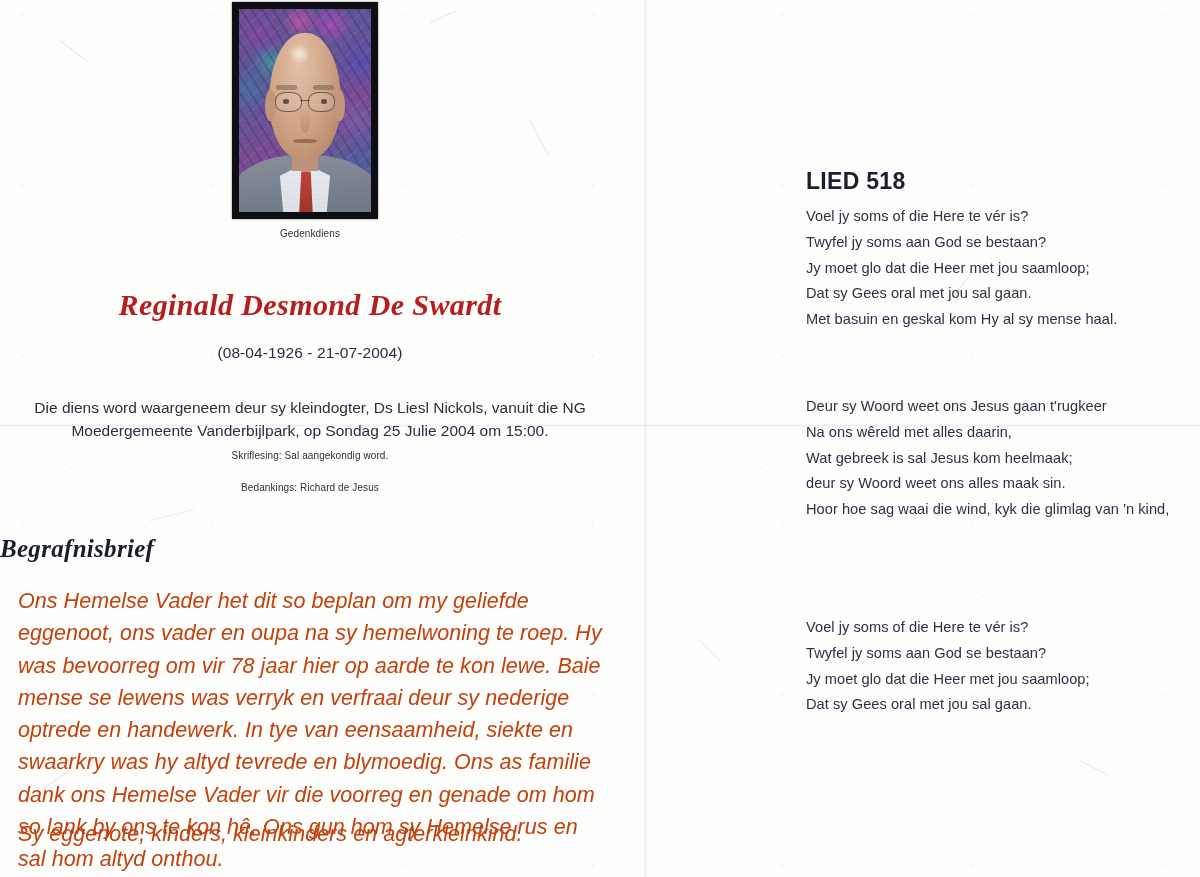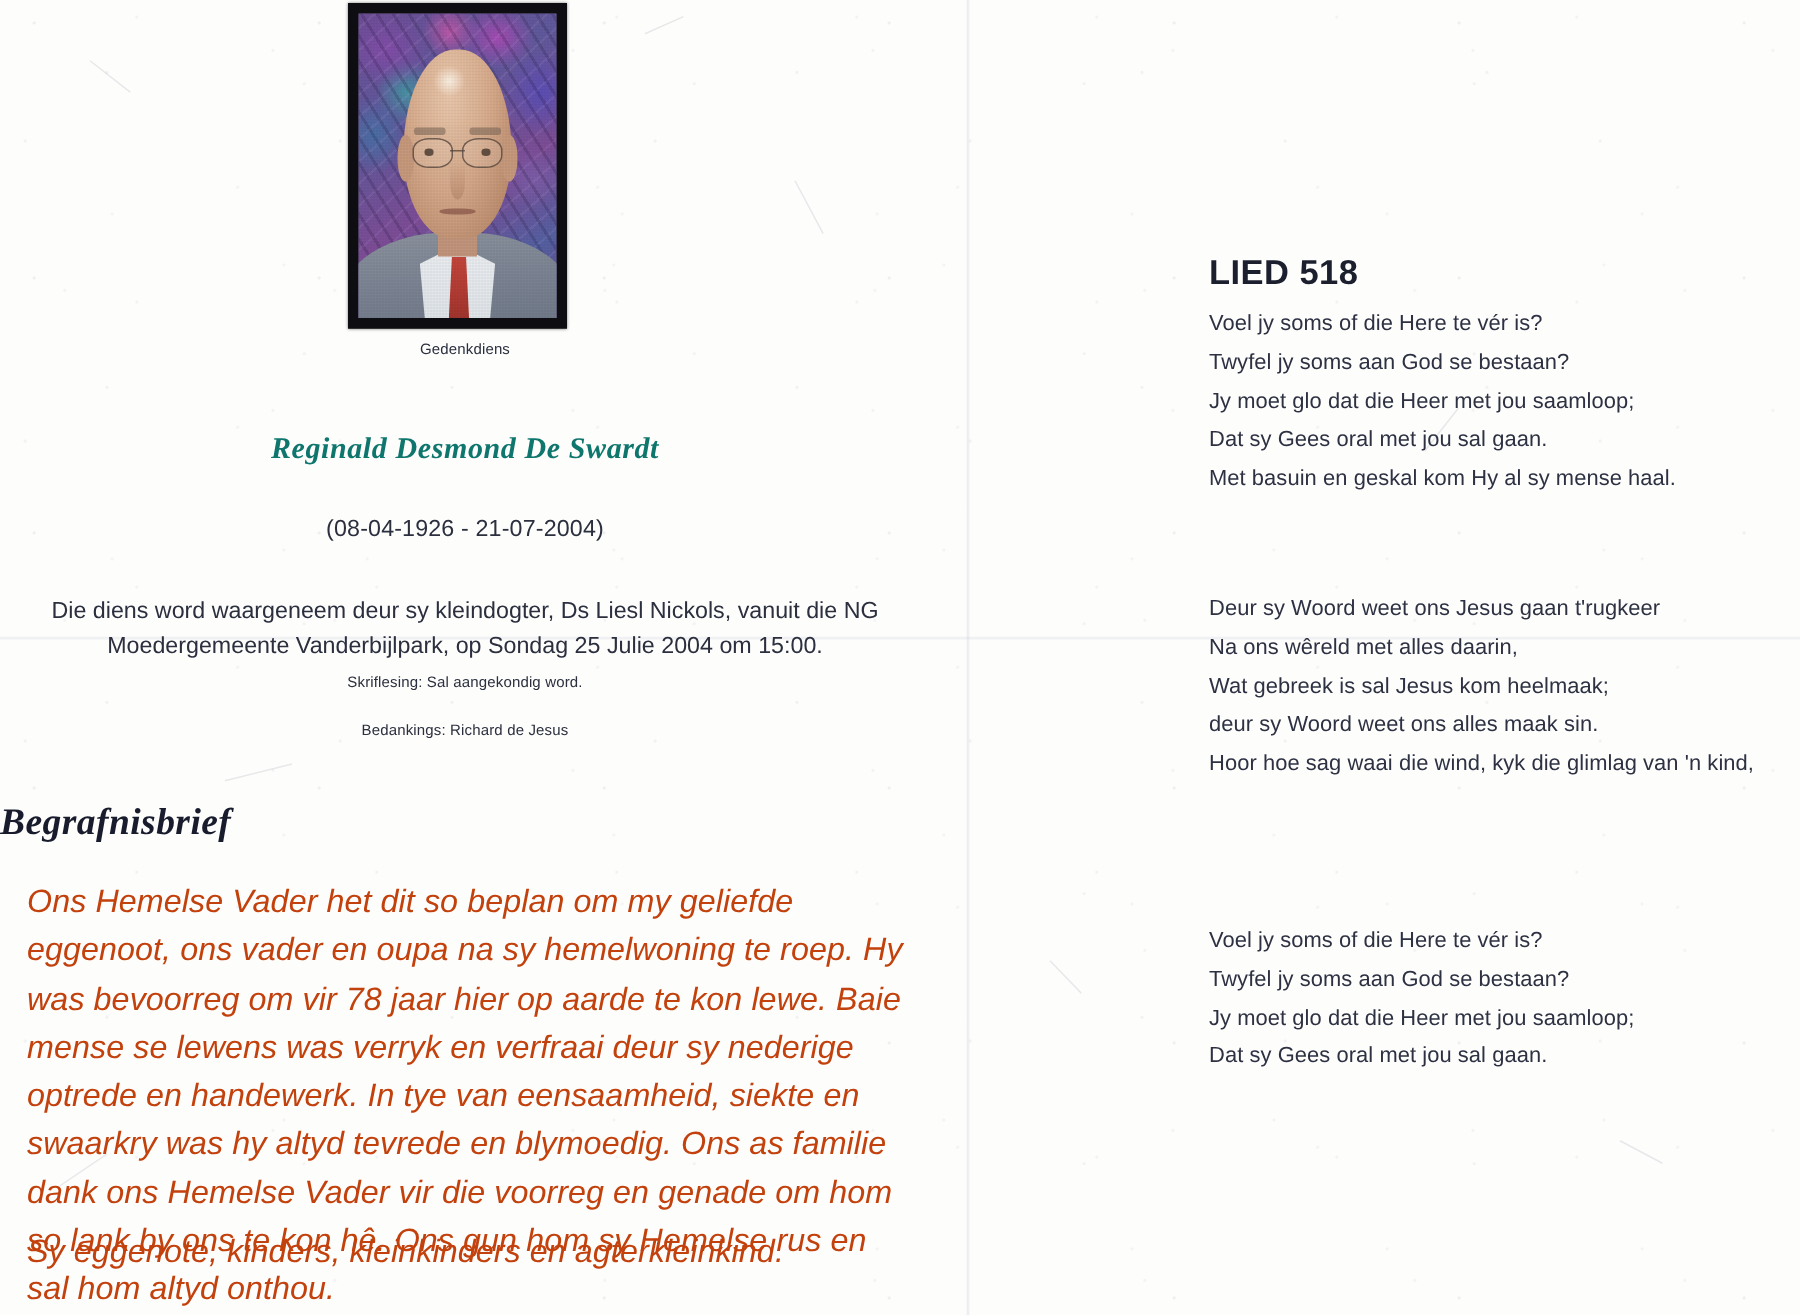--- a/index.html
+++ b/index.html
@@ -281,23 +281,23 @@
 
   #deceased-name {
     position: absolute;
     left: 0;
     top: 288px;
     width: 620px;
     text-align: center;
     font-family: "Liberation Serif", serif;
     font-style: italic;
     font-weight: bold;
-    font-size: 20px;
+    font-size: 30px;
     letter-spacing: 0.4px;
-    color: #0f766e;
+    color: #b91c1c;
   }
 
   #deceased-dates {
     top: 341px;
     font-size: 15.5px;
   }
 
   #service-details {
     position: absolute;
     left: 30px;

